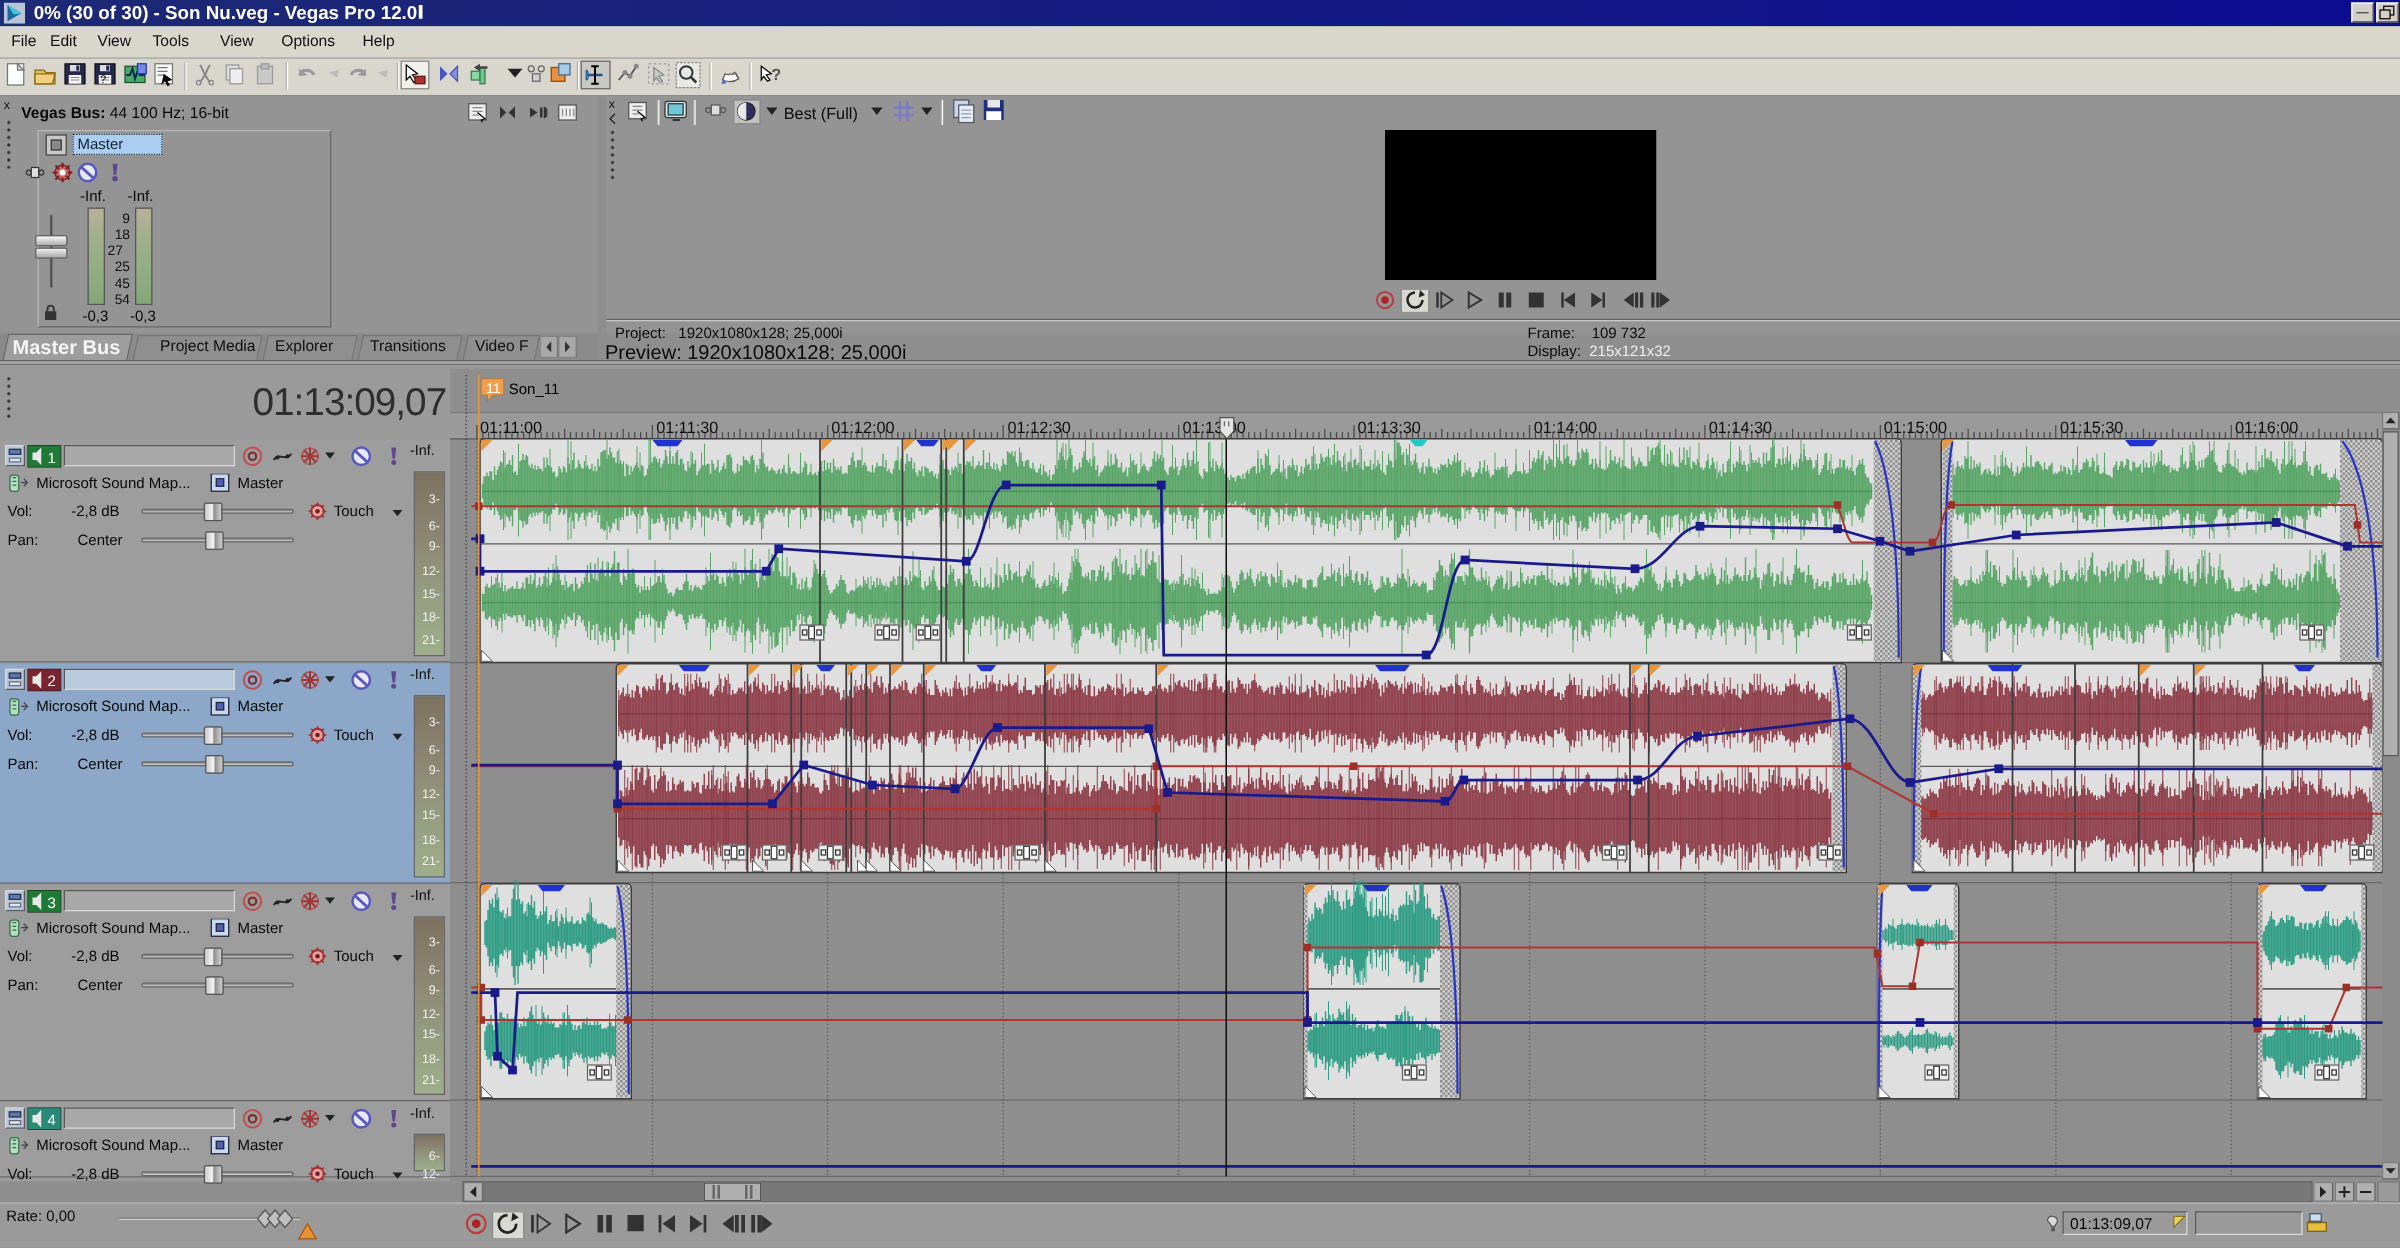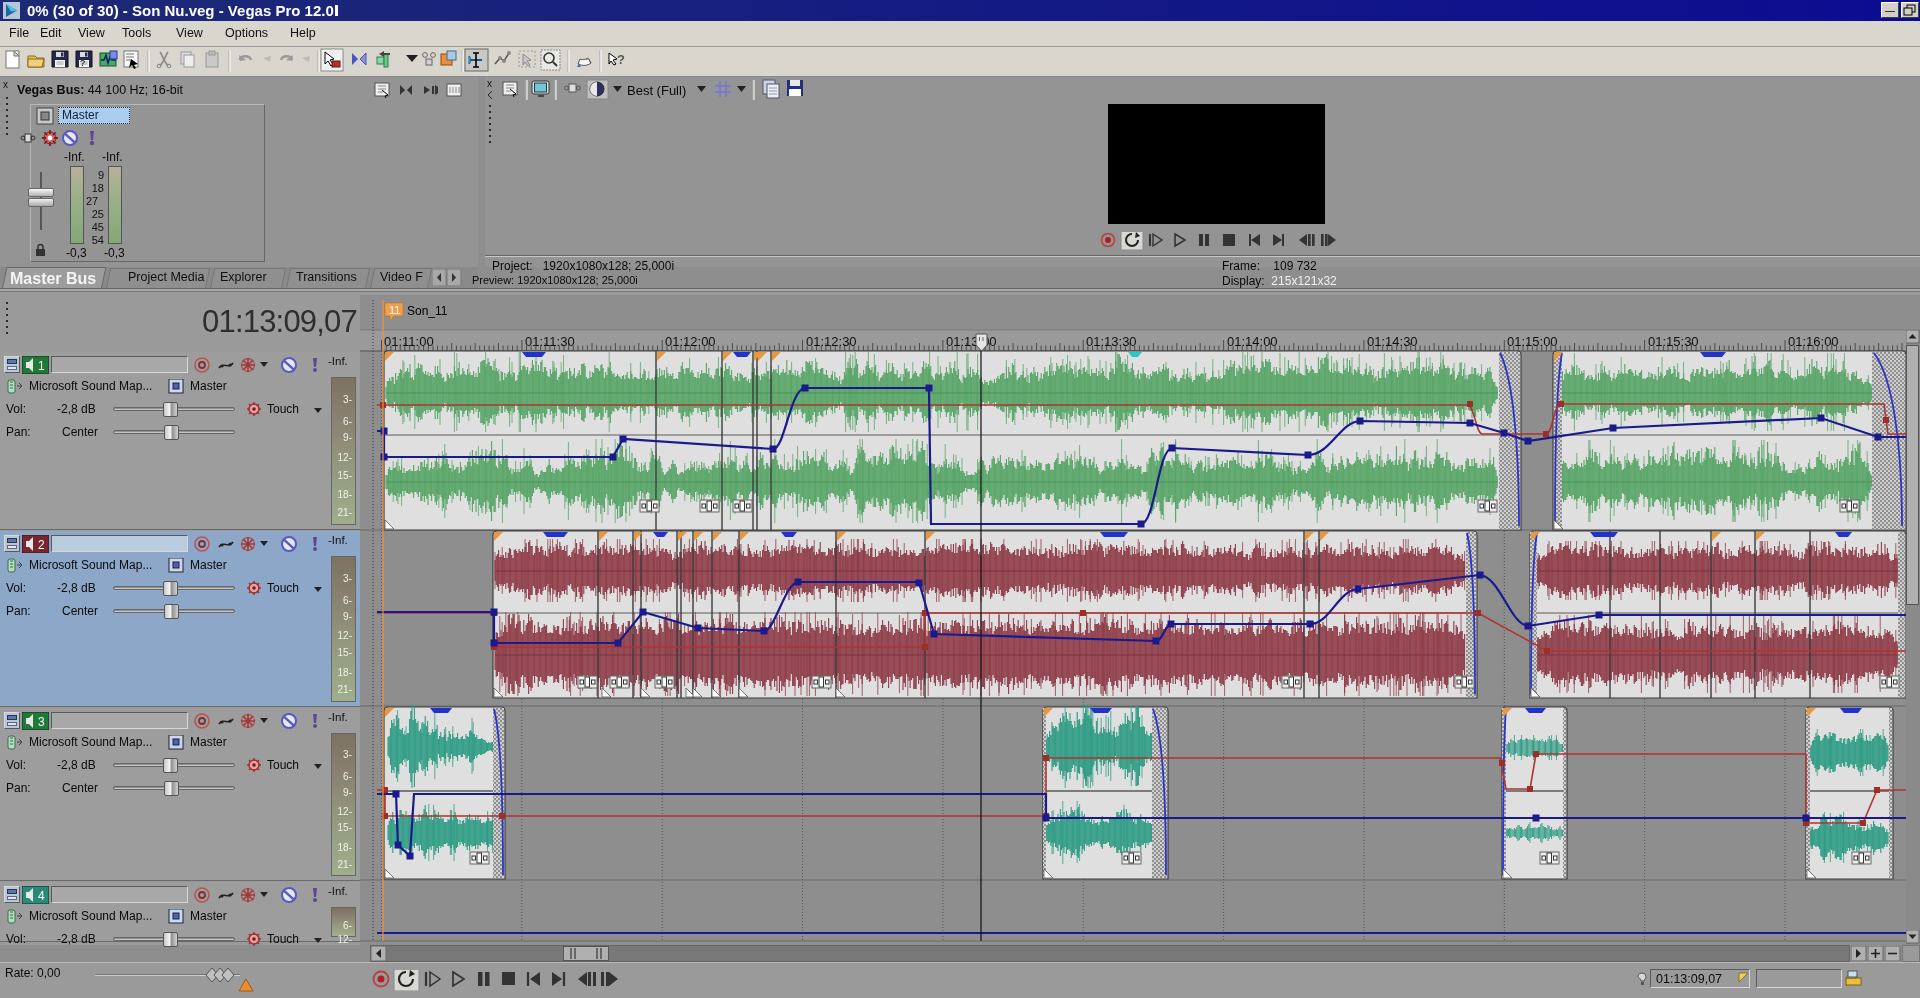--- a/index.html
+++ b/index.html
@@ -343,21 +343,21 @@
     </g>
     <g transform="translate(220,0)">
       <path d="M8 2l8 6-8 6Z" fill="#333"></path>
       <rect x="1" y="2" width="2.6" height="12" fill="#333"></rect>
       <rect x="5" y="2" width="2.6" height="12" fill="#333"></rect>
     </g>
   </svg>
 <div class="abs" style="left:485px;top:255px;width:1435px;height:1px;background:#666"></div>
 <div class="abs" style="left:485px;top:256px;width:1435px;height:1px;background:#c8c8c8"></div>
 <div class="abs txt" style="left:492px;top:259px;font-size:12px;color:#0a0a0a">Project:&nbsp;&nbsp; 1920x1080x128; 25,000i</div>
-<div class="abs txt" style="left:472px;top:274px;font-size:11px;color:#0a0a0a">Preview: 1920x1080x128; 25,000i</div>
+<div class="abs txt" style="left:484px;top:274px;font-size:16px;color:#0a0a0a">Preview: 1920x1080x128; 25,000i</div>
 <div class="abs txt" style="left:1222px;top:259px;font-size:12px;color:#0a0a0a">Frame:&nbsp;&nbsp;&nbsp; 109 732</div>
 <div class="abs txt" style="left:1222px;top:274px;font-size:12px;color:#0a0a0a">Display:&nbsp;&nbsp;<span style="color:#f0f0f0">215x121x32</span></div>
 <div class="abs" style="left:0;top:288px;width:1920px;height:4px;background:#a8a8a8;border-top:1px solid #666;border-bottom:1px solid #777"></div>
 <div class="abs" style="left:0;top:292px;width:1920px;height:60px;background:#9a9a9a"></div>
 <div class="abs" style="left:0;top:292px;width:377px;height:653px;background:#9a9a9a"></div>
 <div class="abs grip" style="left:4px;top:300px;height:36px"></div>
 <div class="abs txt" style="left:202px;top:304px;font-size:31px;color:#2e2e2e;letter-spacing:-0.8px">01:13:09,07</div>
 <svg class="abs" style="left:0;top:0" width="1920" height="998">
     <defs>
       <pattern id="hat" width="4" height="4" patternUnits="userSpaceOnUse">

